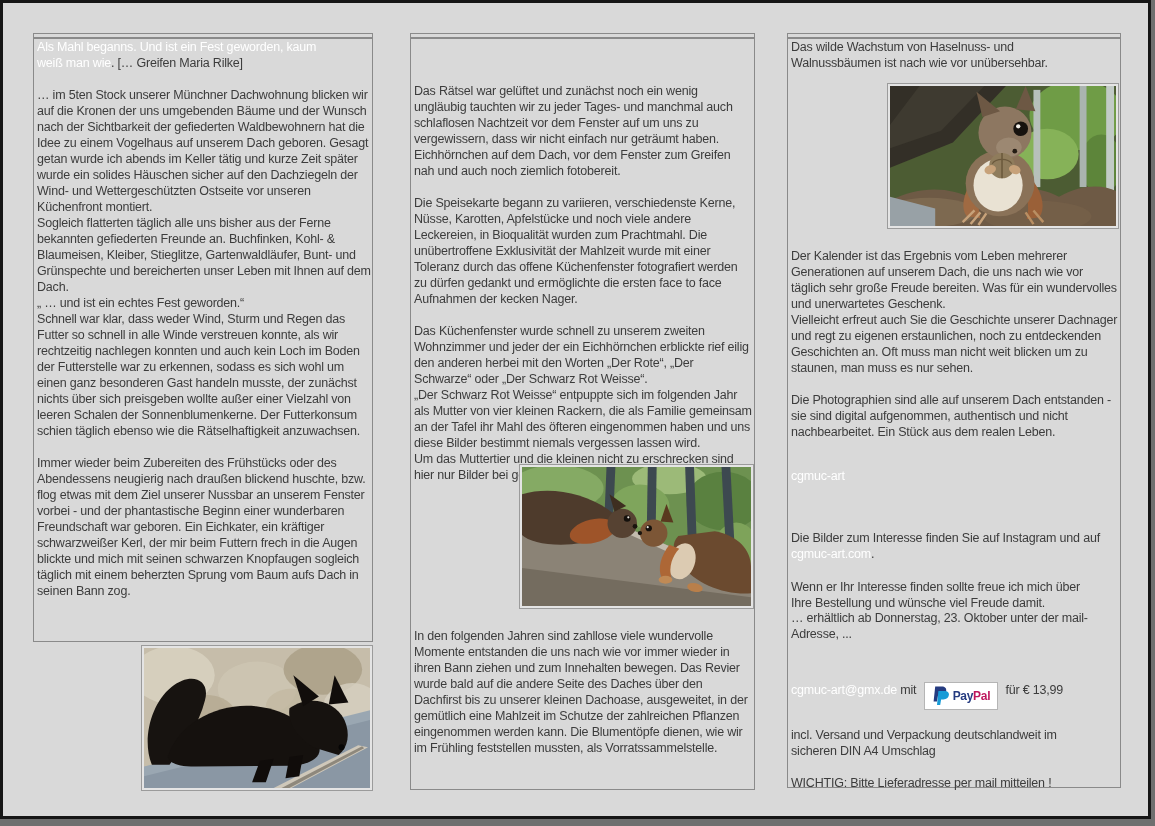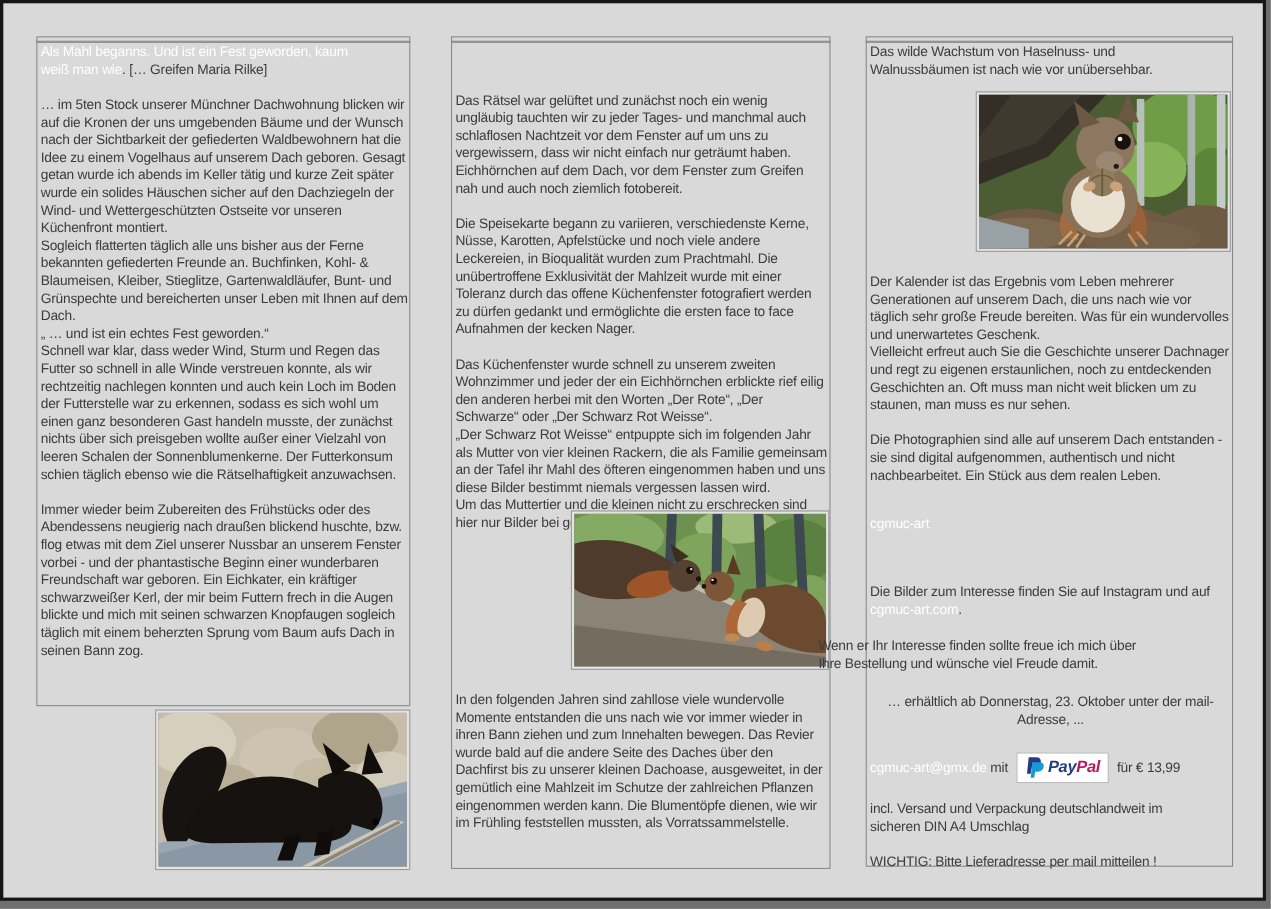--- a/index.html
+++ b/index.html
@@ -37,35 +37,35 @@
   .photo {
     position:absolute;
     border:2px solid #e4e4e4;
     box-shadow:0 0 0 1px #9b9b9b;
     overflow:hidden;
     background:#8b8b8b;
   }
   .photo svg { display:block; width:100%; height:100%; }
   .order-row {
     display:flex;
-    align-items:center;
+    align-items:flex-start;
     white-space:pre;
   }
   .sp { white-space:pre; }
   .pp-badge {
     display:inline-flex;
     align-items:center;
     background:#ffffff;
     border:1px solid #b5b5b5;
     height:28px;
     padding:2px 7px;
     margin:0 4px;
   }
   .pp-badge svg { margin-right:4px; }
-  .pp-word { font-style:italic; font-weight:bold; font-size:15px; letter-spacing:-0.3px; }
+  .pp-word { font-weight:bold; font-size:12px; letter-spacing:-0.3px; }
   .pp-pay { color:#253b80; }
   .pp-pal { color:#be185d; }
 </style>
 </head>
 <body>
 
 <div class="page"></div>
 
 <div class="frame-top" style="left:33px; top:33px; width:340px;"></div>
 <div class="frame" style="left:33px; top:37px; width:340px; height:605px;"></div>
@@ -190,23 +190,23 @@
     <path d="M138,130 L146,142 M146,128 L156,140" stroke="#b98f63" stroke-width="2.5" fill="none"></path>
   </svg>
 </div>
 
 <div class="t" style="left:791px; top:248px; width:328px;">Der Kalender ist das Ergebnis vom Leben mehrerer Generationen auf unserem Dach, die uns nach wie vor täglich sehr große Freude bereiten. Was für ein wundervolles und unerwartetes Geschenk.
 Vielleicht erfreut auch Sie die Geschichte unserer Dachnager und regt zu eigenen erstaunlichen, noch zu entdeckenden Geschichten an. Oft muss man nicht weit blicken um zu staunen, man muss es nur sehen.
 
 Die Photographien sind alle auf unserem Dach entstanden - sie sind digital aufgenommen, authentisch und nicht nachbearbeitet. Ein Stück aus dem realen Leben.</div>
 <div class="t green" style="left:791px; top:468px; width:328px;">cgmuc-art</div>
 <div class="t" style="left:791px; top:530px; width:330px;"><span>Die Bilder zum Interesse finden Sie auf Instagram und auf </span><span class="green">cgmuc-art.com</span><span>.</span></div>
-<div class="t" style="left:744px; top:579px; width:328px;">Wenn er Ihr Interesse finden sollte freue ich mich über
+<div class="t" style="left:791px; top:579px; width:328px;">Wenn er Ihr Interesse finden sollte freue ich mich über
 Ihre Bestellung und wünsche viel Freude damit.</div>
-<div class="t" style="left:791px; top:630px; width:328px;text-align:center;">… erhältlich ab Donnerstag, 23. Oktober unter der mail-
+<div class="t" style="left:791px; top:610px; width:328px;">… erhältlich ab Donnerstag, 23. Oktober unter der mail-
 Adresse, ...</div>
 
 <div class="t order-row" style="left:791px; top:682px; width:330px; height:32px;">
   <span class="green">cgmuc-art@gmx.de</span><span class="sp"> mit </span><span class="pp-badge"><svg width="17" height="20" viewBox="0 0 17 20">
         <path d="M3.2,0.5 h6.8 c2.8,0 4.6,1.8 4.2,4.4 c-0.4,3 -2.6,4.6 -5.6,4.6 h-2.6 l-1,6 h-3.4 Z" fill="#253b80"></path>
         <path d="M6.4,5 h6.6 c2.6,0 4.3,1.7 3.9,4.1 c-0.5,2.9 -2.5,4.4 -5.4,4.4 h-2.4 l-0.9,5.5 h-3.2 Z" fill="#179bd7"></path>
       </svg><span class="pp-word pp-pay">Pay</span><span class="pp-word pp-pal">Pal</span></span><span class="sp"> für € 13,99</span>
 </div>
 
 <div class="t" style="left:791px; top:727px; width:328px;">incl. Versand und Verpackung deutschlandweit im

